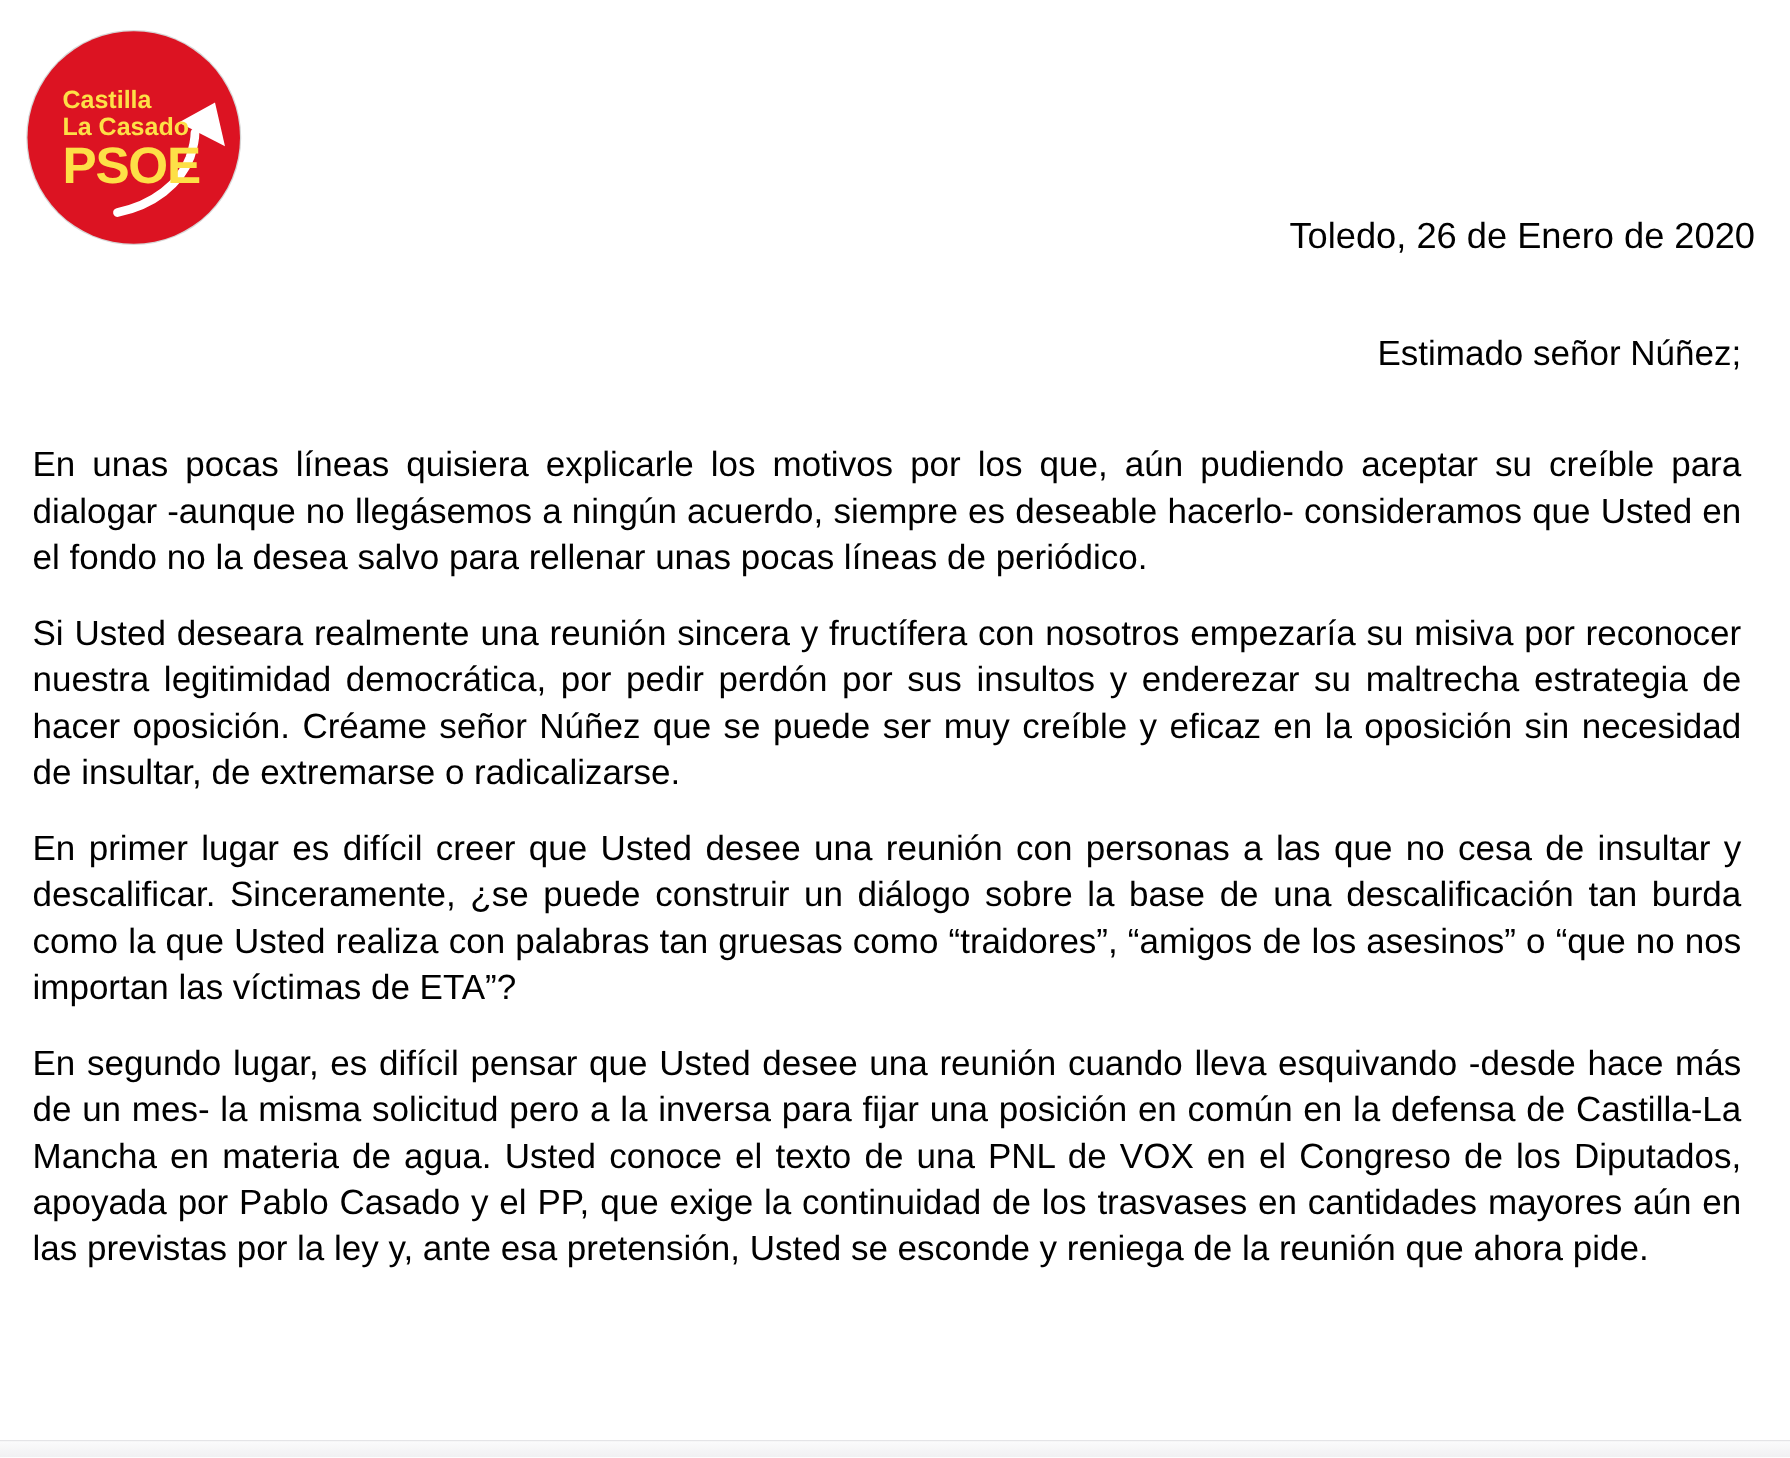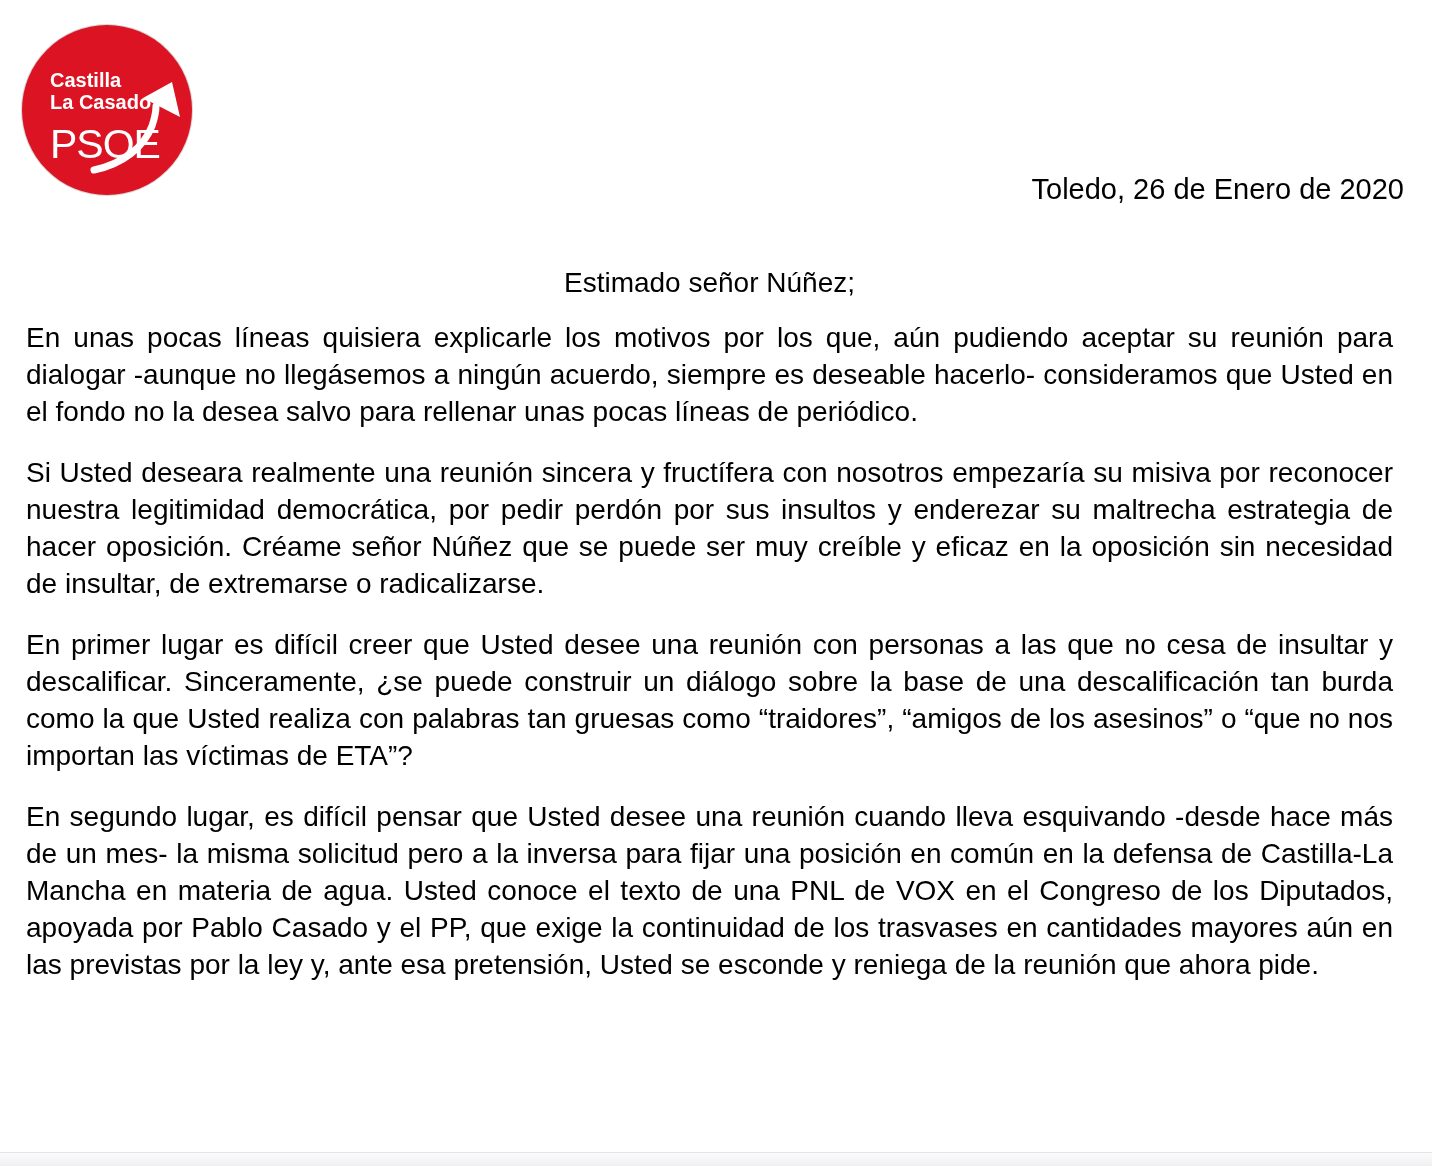--- a/index.html
+++ b/index.html
@@ -25,35 +25,35 @@
     width: 170px;
     height: 170px;
     border-radius: 50%;
     background: #dc1322;
     box-shadow: 0 0 0 1px #d6d6d6;
   }
   .logo-text {
     position: absolute;
     left: 28px;
     top: 44px;
-    color: #ffffff;
+    color: #fde047;
   }
   .logo-line {
     font-size: 20px;
     line-height: 22px;
     font-weight: bold;
     letter-spacing: 0px;
     white-space: nowrap;
   }
   .logo-party {
     font-size: 41px;
     line-height: 37px;
-    font-weight: normal;
+    font-weight: bold;
     letter-spacing: -1px;
-    margin-top: 13px;
+    margin-top: 1px;
     white-space: nowrap;
   }
   .logo-arrow {
     position: absolute;
     left: 0;
     top: 0;
   }
 
   
   .date {
@@ -72,22 +72,22 @@
     left: 26px;
     right: 39px;
   }
   .body-text p {
     margin: 0 0 24px 0;
     font-size: 28px;
     line-height: 37px;
     text-align: justify;
   }
   .body-text p.salutation {
-    margin-bottom: 18px;
-    text-align: center;
+    margin-bottom: 52px;
+    text-align: right;
   }
 
   
   .bottom-fade {
     position: absolute;
     left: 0;
     right: 0;
     bottom: 0;
     height: 13px;
     background: linear-gradient(to bottom, #fbfbfc, #f0f0f2);
@@ -108,21 +108,21 @@
       <div class="logo-line">Castilla</div>
       <div class="logo-line">La Casado</div>
       <div class="logo-party">PSOE</div>
     </div>
   </div>
 
   <div class="date">Toledo, 26 de Enero de 2020</div>
 
   <div class="body-text">
     <p class="salutation">Estimado señor Núñez;</p>
-    <p>En unas pocas líneas quisiera explicarle los motivos por los que, aún pudiendo aceptar su reunión para dialogar -aunque no llegásemos a ningún acuerdo, siempre es deseable hacerlo- consideramos que Usted en el fondo no la desea salvo para rellenar unas pocas líneas de periódico.</p>
+    <p>En unas pocas líneas quisiera explicarle los motivos por los que, aún pudiendo aceptar su creíble para dialogar -aunque no llegásemos a ningún acuerdo, siempre es deseable hacerlo- consideramos que Usted en el fondo no la desea salvo para rellenar unas pocas líneas de periódico.</p>
     <p>Si Usted deseara realmente una reunión sincera y fructífera con nosotros empezaría su misiva por reconocer nuestra legitimidad democrática, por pedir perdón por sus insultos y enderezar su maltrecha estrategia de hacer oposición. Créame señor Núñez que se puede ser muy creíble y eficaz en la oposición sin necesidad de insultar, de extremarse o radicalizarse.</p>
     <p>En primer lugar es difícil creer que Usted desee una reunión con personas a las que no cesa de insultar y descalificar. Sinceramente, ¿se puede construir un diálogo sobre la base de una descalificación tan burda como la que Usted realiza con palabras tan gruesas como “traidores”, “amigos de los asesinos” o “que no nos importan las víctimas de ETA”?</p>
     <p>En segundo lugar, es difícil pensar que Usted desee una reunión cuando lleva esquivando -desde hace más de un mes- la misma solicitud pero a la inversa para fijar una posición en común en la defensa de Castilla-La Mancha en materia de agua. Usted conoce el texto de una PNL de VOX en el Congreso de los Diputados, apoyada por Pablo Casado y el PP, que exige la continuidad de los trasvases en cantidades mayores aún en las previstas por la ley y, ante esa pretensión, Usted se esconde y reniega de la reunión que ahora pide.</p>
   </div>
 
   <div class="bottom-fade"></div>
 
 </div>
 
 </body></html>

